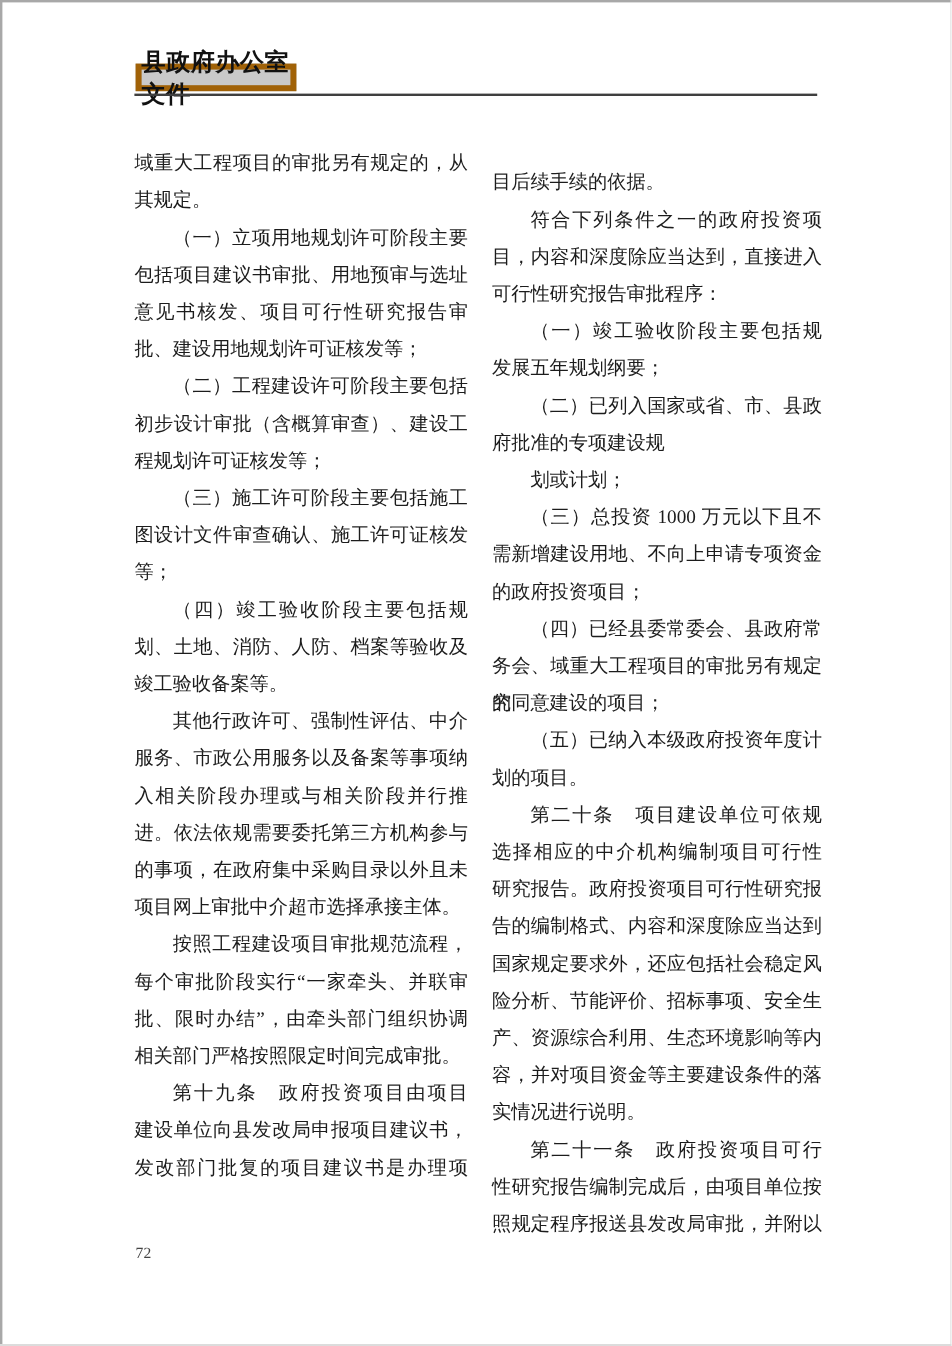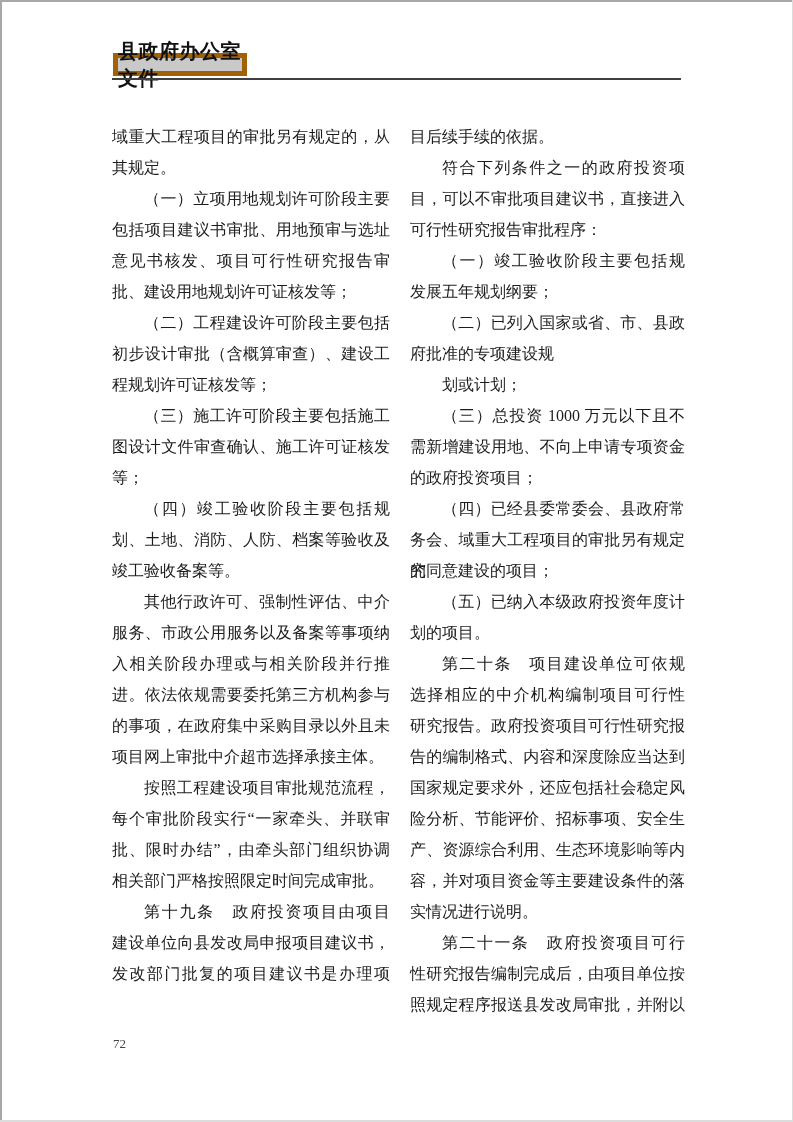--- a/index.html
+++ b/index.html
@@ -43,21 +43,21 @@
   }
 
   .text-columns {
     position: absolute;
     left: 112px; top: 121px;
     width: 573px;
     display: flex;
   }
   .column { font-size: 16px; color: #1c1c1c; }
   .column.left  { width: 278px; margin-right: 20px; }
-  .column.right { width: 275px; }
+  .column.right { width: 275px; margin-top: 16px; }
 
   .line {
     height: 31px;
     line-height: 31px;
     text-align: left;
   }
   .line.just {
     text-align: justify;
     text-align-last: justify;
     text-justify: inter-character;
@@ -113,21 +113,21 @@
         <div class="line just">每个审批阶段实行“一家牵头、并联审</div>
         <div class="line just">批、限时办结”，由牵头部门组织协调</div>
         <div class="line">相关部门严格按照限定时间完成审批。</div>
         <div class="line just ind">第十九条　政府投资项目由项目</div>
         <div class="line just">建设单位向县发改局申报项目建议书，</div>
         <div class="line just">发改部门批复的项目建议书是办理项</div>
       </div>
     <div class="column right">
         <div class="line">目后续手续的依据。</div>
         <div class="line just ind">符合下列条件之一的政府投资项</div>
-        <div class="line just">目，可以不审批项目建议书，直接进入</div>
+        <div class="line just">目，内容和深度除应当达到，直接进入</div>
         <div class="line">可行性研究报告审批程序：</div>
         <div class="line just ind">（一）竣工验收阶段主要包括规</div>
         <div class="line">发展五年规划纲要；</div>
         <div class="line just ind">（二）已列入国家或省、市、县政</div>
         <div class="line">府批准的专项建设规</div>
         <div class="line ind">划或计划；</div>
         <div class="line just ind">（三）总投资 1000 万元以下且不</div>
         <div class="line just">需新增建设用地、不向上申请专项资金</div>
         <div class="line">的政府投资项目；</div>
         <div class="line just ind">（四）已经县委常委会、县政府常</div>

